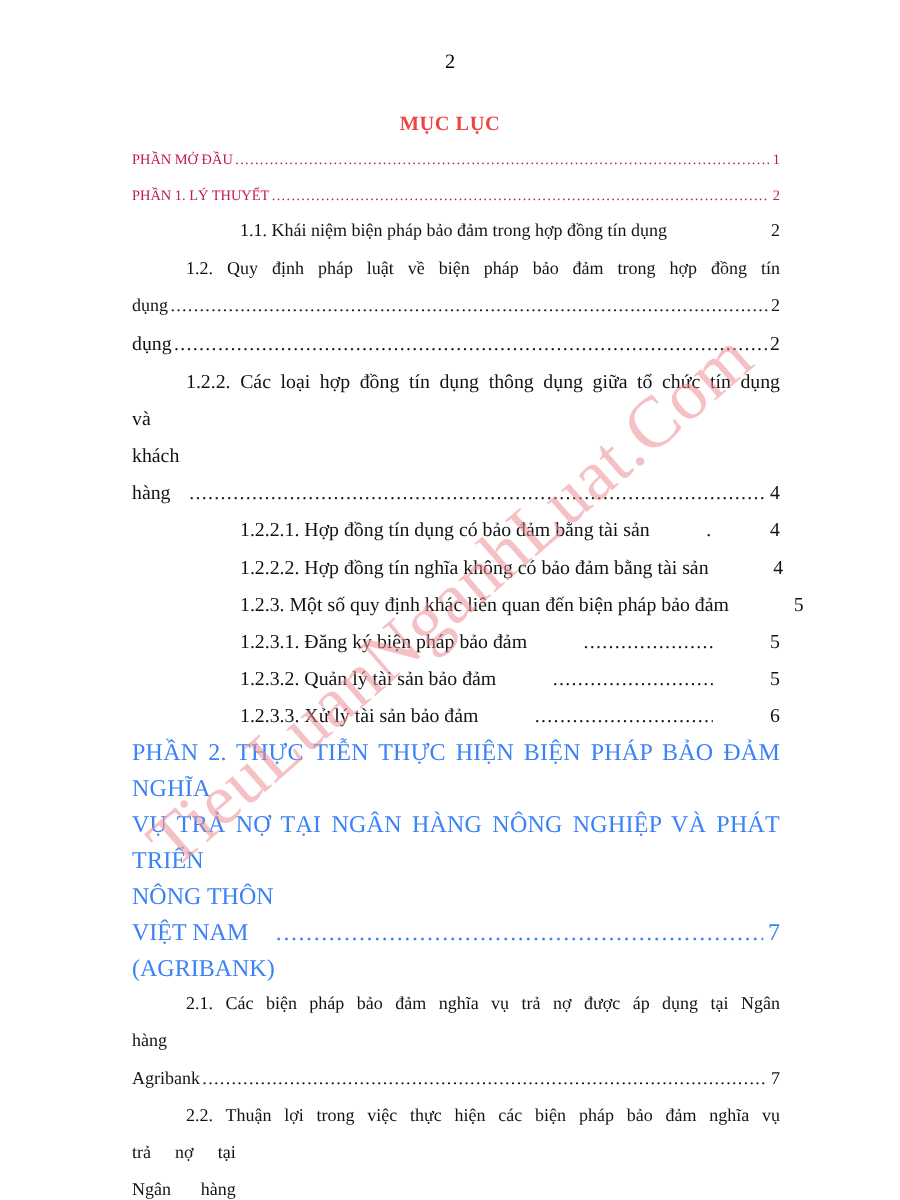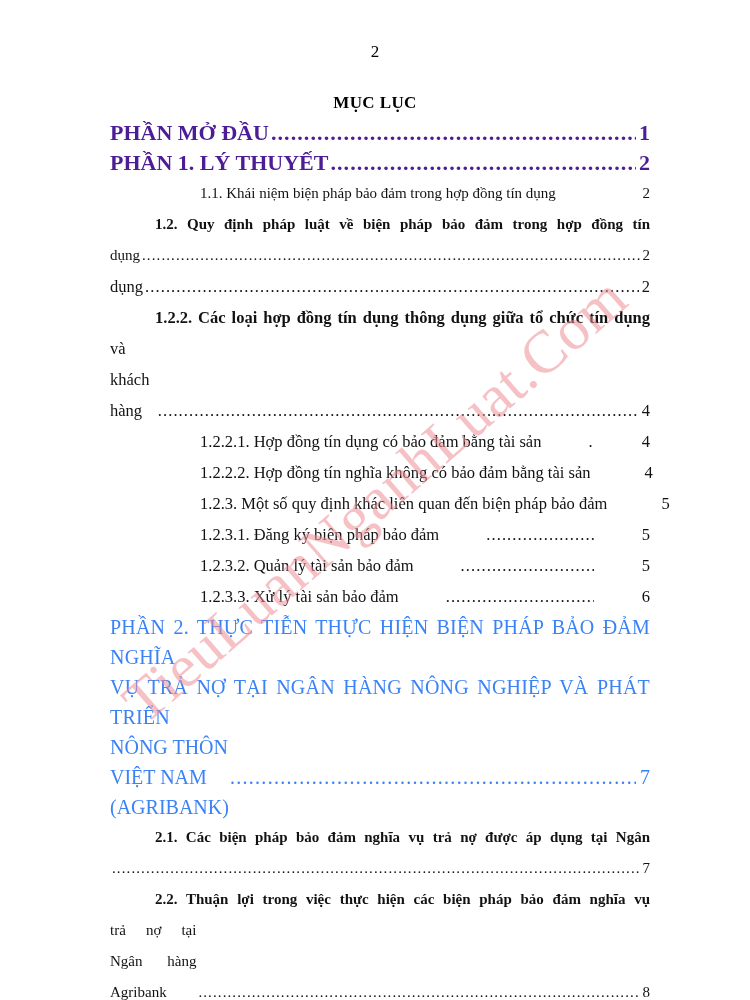--- a/index.html
+++ b/index.html
@@ -57,21 +57,21 @@
 
   #toc-title {
     position: absolute;
     top: 93px;
     left: 0;
     width: 750px;
     text-align: center;
     font-size: 17px;
     font-weight: bold;
     letter-spacing: 0.4px;
-    color: #000000;
+    color: #ef4444;
   }
 
   #toc {
     position: absolute;
     top: 118px;
     left: 110px;
     width: 540px;
   }
 
   .entry {
@@ -92,24 +92,24 @@
     letter-spacing: 1.1px;
   }
 
   .entry .pageno {
     display: inline;
     white-space: pre;
   }
 
   
   .lvl1 {
-    font-size: 22px;
-    font-weight: bold;
+    font-size: 12px;
+    font-weight: normal;
     line-height: 30px;
-    color: #4c1d95;
+    color: #be185d;
     text-align: justify;
     text-align-last: justify;
   }
   .lvl1 .dots { letter-spacing: 1.3px; }
 
   .lvl2 {
     font-size: 15px;
     line-height: 31px;
     text-align: justify;
     text-indent: 45px;
@@ -142,21 +142,20 @@
   }
   .oneline .pageno { flex: 0 0 auto; padding-left: 2px; }
 
   .indent-45 { width: 45px; display: inline-block; }
 
   
   .wrap .first-part {
     text-indent: 45px;
     text-align: justify;
     text-align-last: justify;
-    font-weight: bold;
   }
   .wrap .last-line {
     display: flex;
     align-items: flex-end;
     width: 100%;
     text-indent: 0;
   }
   .wrap .last-line .dots {
     flex: 1 1 auto;
     overflow: hidden;
@@ -313,20 +312,21 @@
       <div class="last-line">
         <span class="body">NÔNG THÔN VIỆT NAM (AGRIBANK)</span>
         <span class="dots">................................................................................................................................................................................................</span>
         <span class="pageno">7</span>
       </div>
     </div>
 
     <div class="entry lvl2 wrap">
       <div class="first-part">2.1. Các biện pháp bảo đảm nghĩa vụ trả nợ được áp dụng tại Ngân</div>
       <div class="last-line">
+        <span class="body">hàng Agribank</span>
         <span class="dots">................................................................................................................................................................................................</span>
         <span class="pageno">7</span>
       </div>
     </div>
 
     <div class="entry lvl2 wrap">
       <div class="first-part">2.2. Thuận lợi trong việc thực hiện các biện pháp bảo đảm nghĩa vụ</div>
       <div class="last-line">
         <span class="body">trả nợ tại Ngân hàng Agribank</span>
         <span class="dots">................................................................................................................................................................................................</span>

